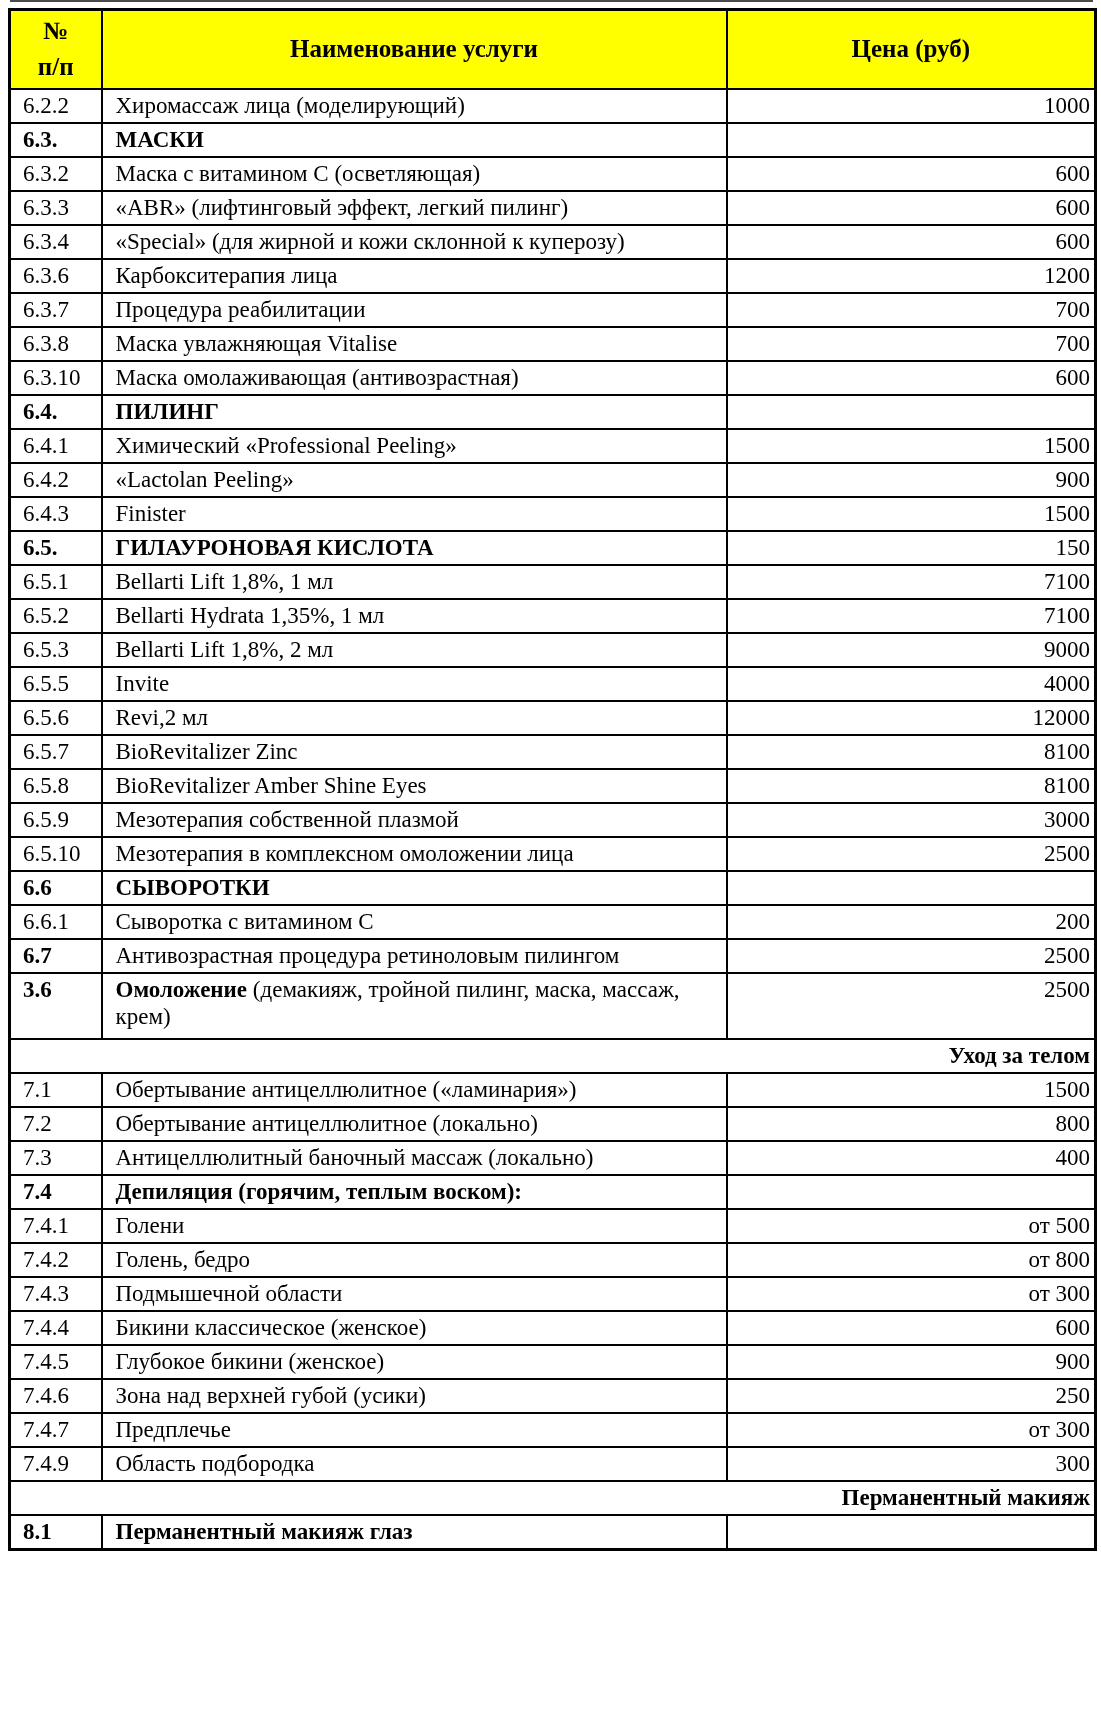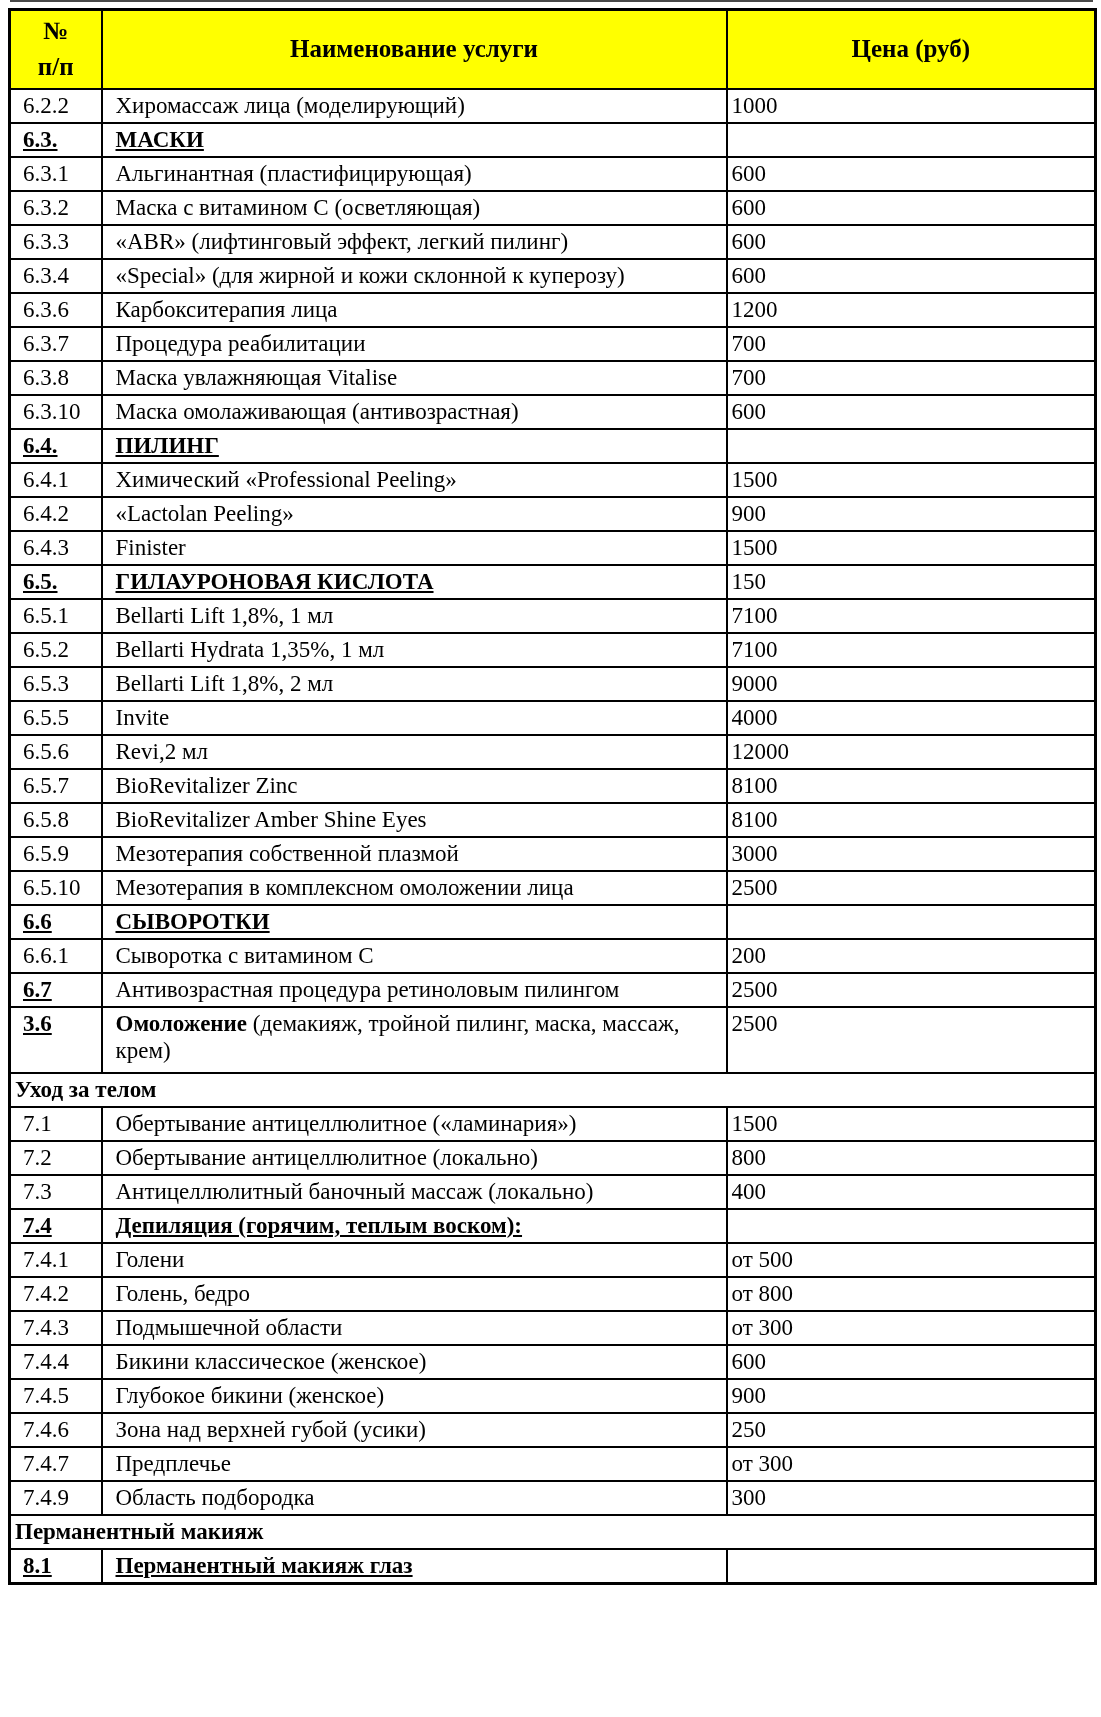--- a/index.html
+++ b/index.html
@@ -52,23 +52,23 @@
     border: 2px solid #000000;
     font-size: 23px;
     line-height: 27px;
     vertical-align: top;
     padding: 2px 4px 1px 4px;
     height: 29px;
     overflow: hidden;
   }
   td.num-cell   { padding-left: 12px; }
   td.name-cell  { padding-left: 13px; border-radius: 8px; }
-  td.price-cell { text-align: left; margin-top: 14px; }
-  td.span-cell  { text-align: left; font-weight: bold; margin-top: 36px; }
-  .bold { font-weight: bold; text-decoration: underline; }
+  td.price-cell { text-align: right; margin-top: 14px; }
+  td.span-cell  { text-align: right; font-weight: bold; margin-top: 36px; }
+  .bold { font-weight: bold; }
   tr.tall td { height: 61px; }
 </style>
 </head>
 <body>
 
 <div class="top-remnant-line"></div>
 
 <table class="price-table">
   <colgroup>
     <col class="c-num">
@@ -88,25 +88,20 @@
         <td class="num-cell">6.2.2</td>
         <td class="name-cell">Хиромассаж лица (моделирующий)</td>
         <td class="price-cell">1000</td>
       </tr>
       <tr>
         <td class="num-cell bold">6.3.</td>
         <td class="name-cell bold">МАСКИ</td>
         <td class="price-cell"></td>
       </tr>
       <tr>
-        <td class="num-cell">6.3.1</td>
-        <td class="name-cell">Альгинантная (пластифицирующая)</td>
-        <td class="price-cell">600</td>
-      </tr>
-      <tr>
         <td class="num-cell">6.3.2</td>
         <td class="name-cell">Маска с витамином С (осветляющая)</td>
         <td class="price-cell">600</td>
       </tr>
       <tr>
         <td class="num-cell">6.3.3</td>
         <td class="name-cell">«ABR» (лифтинговый эффект, легкий пилинг)</td>
         <td class="price-cell">600</td>
       </tr>
       <tr>

